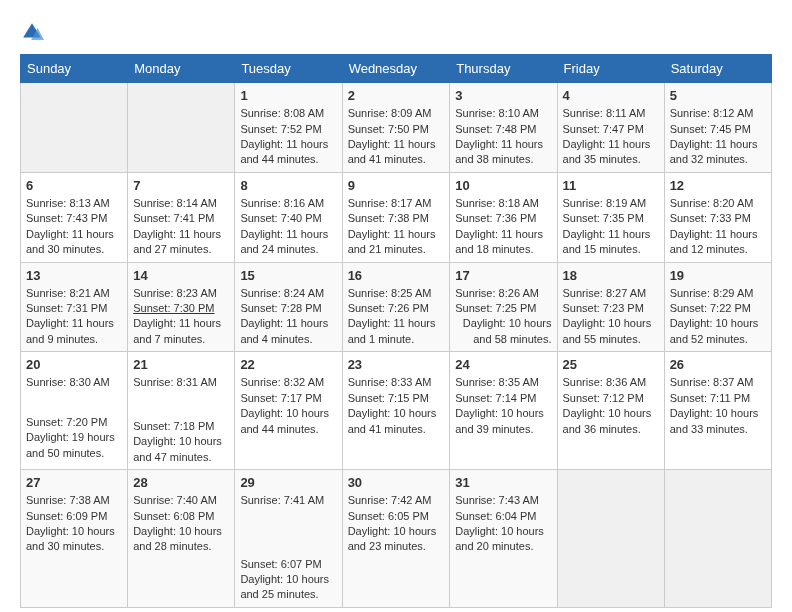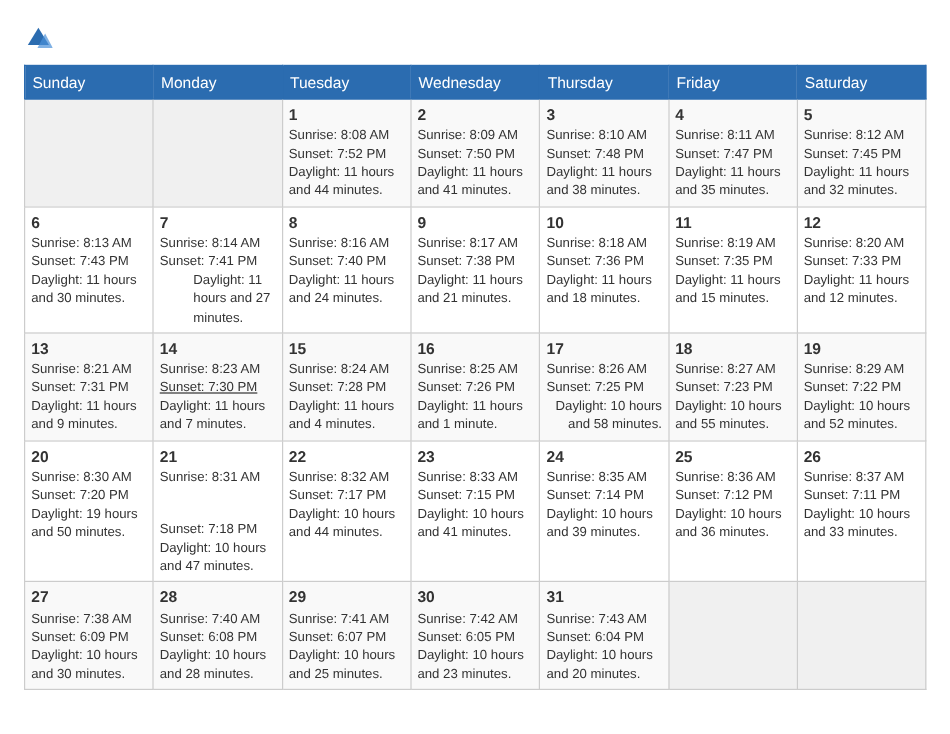--- a/index.html
+++ b/index.html
@@ -164,21 +164,21 @@
         <td>
           <span class="day-num">6</span>
           <span style="display: block;">Sunrise: 8:13 AM</span>
           <span style="display: block;">Sunset: 7:43 PM</span>
           <span style="display: block;">Daylight: 11 hours and 30 minutes.</span>
         </td>
         <td>
           <span class="day-num">7</span>
           <span style="display: block;">Sunrise: 8:14 AM</span>
           <span style="display: block;">Sunset: 7:41 PM</span>
-          <span style="display: block; margin-left: 28px;">Daylight: 11 hours and 27 minutes.</span>
+          <span style="display: block;">Daylight: 11 hours and 27 minutes.</span>
         </td>
         <td>
           <span class="day-num">8</span>
           <span style="display: block;">Sunrise: 8:16 AM</span>
           <span style="display: block;">Sunset: 7:40 PM</span>
           <span style="display: block;">Daylight: 11 hours and 24 minutes.</span>
         </td>
         <td>
           <span class="day-num">9</span>
           <span style="display: block;">Sunrise: 8:17 AM</span>
@@ -245,21 +245,21 @@
           <span class="day-num">19</span>
           <span style="display: block;">Sunrise: 8:29 AM</span>
           <span style="display: block;">Sunset: 7:22 PM</span>
           <span style="display: block;">Daylight: 10 hours and 52 minutes.</span>
         </td>
       </tr>
       <tr>
         <td>
           <span class="day-num">20</span>
           <span style="display: block;">Sunrise: 8:30 AM</span>
-          <span style="display: block;">Sunset: 7:20 PM</span>
+          <span style="display: block; margin-top: 24px;">Sunset: 7:20 PM</span>
           <span style="display: block;">Daylight: 19 hours and 50 minutes.</span>
         </td>
         <td>
           <span class="day-num">21</span>
           <span style="display: block;">Sunrise: 8:31 AM</span>
           <span style="display: block; margin-top: 28px;">Sunset: 7:18 PM</span>
           <span style="display: block;">Daylight: 10 hours and 47 minutes.</span>
         </td>
         <td>
           <span class="day-num">22</span>
@@ -301,21 +301,21 @@
         </td>
         <td>
           <span class="day-num">28</span>
           <span style="display: block;">Sunrise: 7:40 AM</span>
           <span style="display: block;">Sunset: 6:08 PM</span>
           <span style="display: block;">Daylight: 10 hours and 28 minutes.</span>
         </td>
         <td>
           <span class="day-num">29</span>
           <span style="display: block;">Sunrise: 7:41 AM</span>
-          <span style="display: block;">Sunset: 6:07 PM</span>
+          <span style="display: block; margin-top: 48px;">Sunset: 6:07 PM</span>
           <span style="display: block;">Daylight: 10 hours and 25 minutes.</span>
         </td>
         <td>
           <span class="day-num">30</span>
           <span style="display: block;">Sunrise: 7:42 AM</span>
           <span style="display: block;">Sunset: 6:05 PM</span>
           <span style="display: block;">Daylight: 10 hours and 23 minutes.</span>
         </td>
         <td>
           <span class="day-num">31</span>

